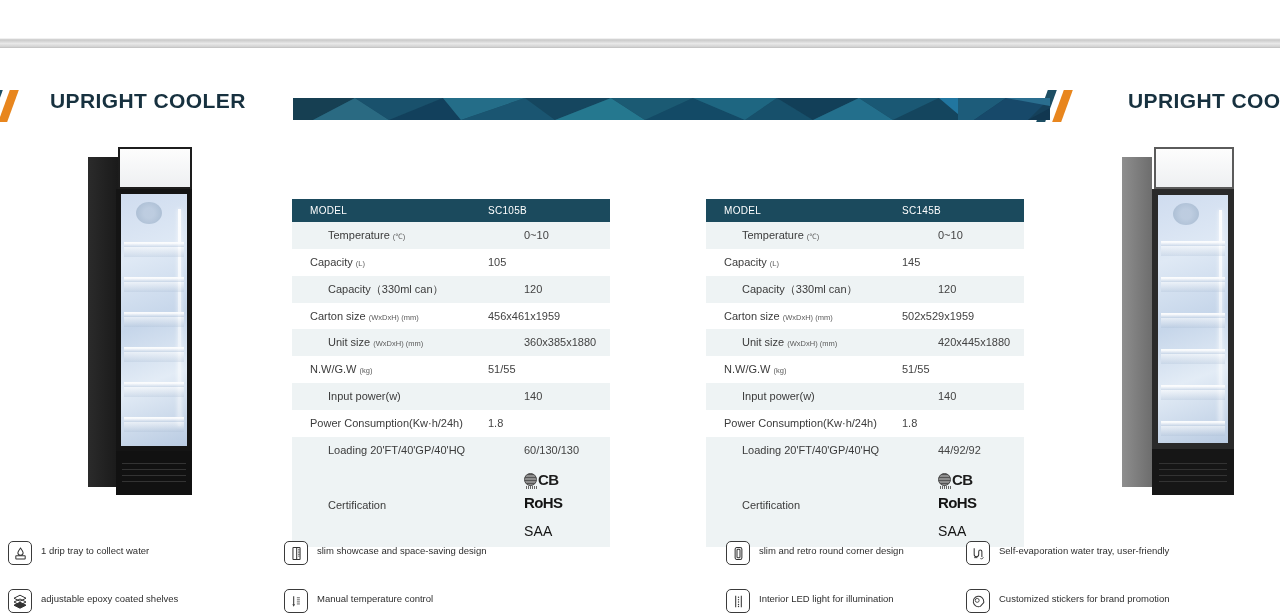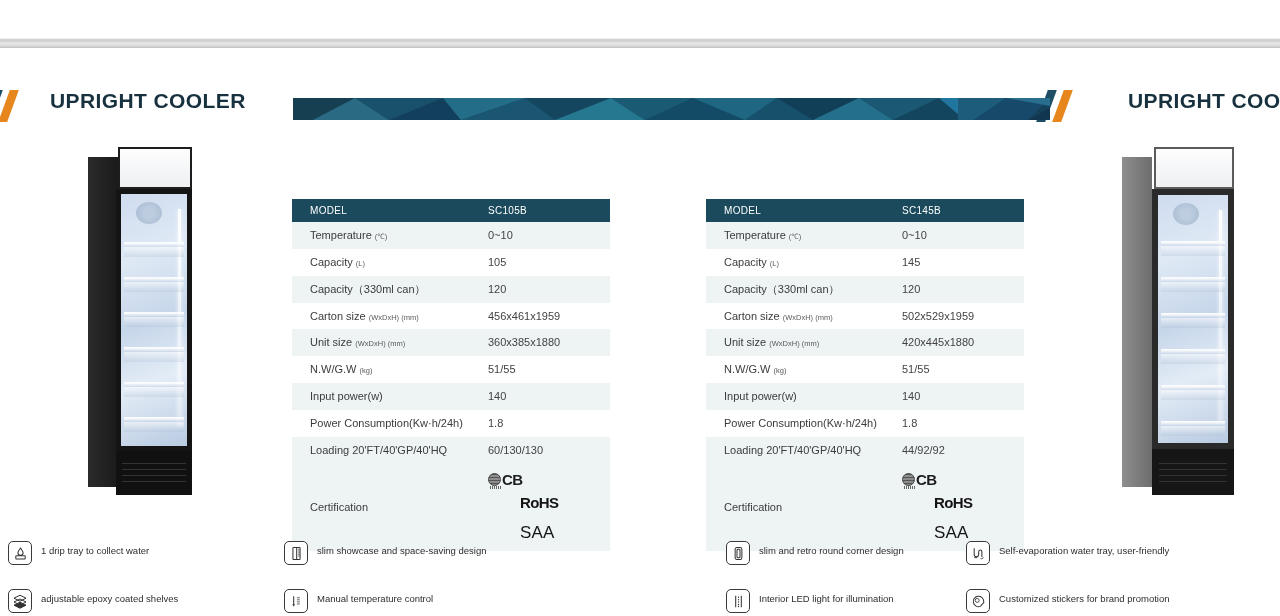--- a/index.html
+++ b/index.html
@@ -95,21 +95,21 @@
     background: #1b4a5d; color:#ffffff;
     font-size: 10px; font-weight: normal; text-align:left;
     padding: 6px 0 6px 18px; letter-spacing:.3px;
   }
   .tbl thead th.val-col { padding-left: 0; }
   .tbl tbody td {
     font-size: 11px; color:#3b3b3b; padding: 6px 0 6px 18px;
     vertical-align: middle; line-height:1.35;
   }
   .tbl tbody td.val-col { padding-left: 0; color:#434343; }
-  .tbl tbody tr.alt td { background: #eef3f4; }
+  .tbl tbody tr.alt td { background: #eef3f4; padding-left: 36px; }
   .tbl tbody tr td { background: #ffffff; }
   .tbl tbody tr.alt td { background: #eef3f4; }
   .sub { font-size: 7.5px; color:#5a5a5a; }
   .col-label { width: 196px; }
 
   
   .cert-row td { padding-top: 8px; padding-bottom: 10px; }
   .cert-block { display:flex; flex-direction:column; gap:3px; }
   .cert-line1 { display:flex; align-items:center; gap:1px; }
   .globe-mark {
@@ -119,21 +119,21 @@
       #8d8d8d;
     border:1px solid #4a4a4a; position:relative;
   }
   .globe-mark::after {
     content:""; position:absolute; left:1px; bottom:-4px; width:11px; height:3px;
     background: repeating-linear-gradient(to right,#666 0 1px, transparent 1px 2px);
   }
   .cb-mark { font-size:15px; font-weight:bold; color:#1c1c1c; letter-spacing:-.5px; }
   .cert-line2 { display:flex; align-items:baseline; gap:9px;flex-direction:column; }
   .rohs-mark { font-size:15px; font-weight:bold; color:#141414; letter-spacing:-.6px; }
-  .saa-mark  { font-size:17px; font-weight:normal; color:#141414; letter-spacing:.2px;margin-left:32px; }
+  .saa-mark  { font-size:14px; font-weight:normal; color:#141414; letter-spacing:.2px; }
 
   
   .feature {
     position:absolute; display:flex; align-items:flex-start; gap:9px;
   }
   .f-icon {
     flex:0 0 auto; width:24px; height:24px; border:1.4px solid #3a3a3a;
     border-radius:5px; display:flex; align-items:center; justify-content:center;
     background:#fff;
   }

